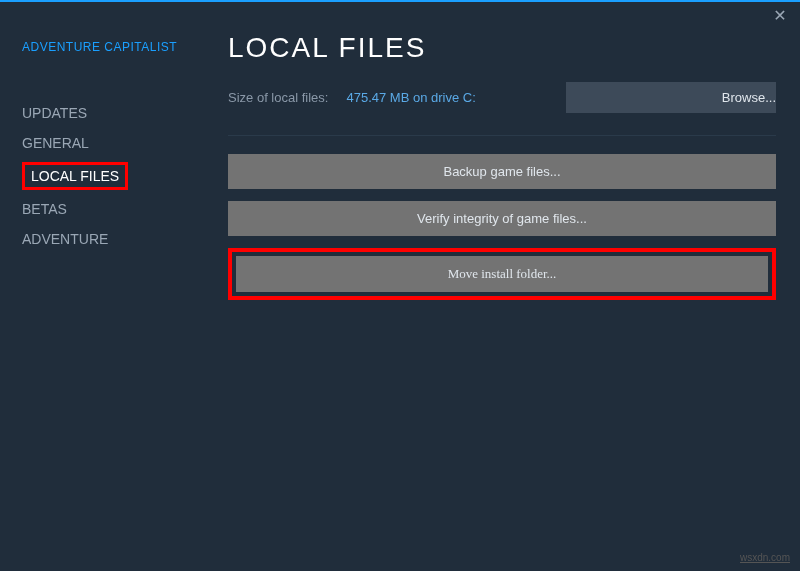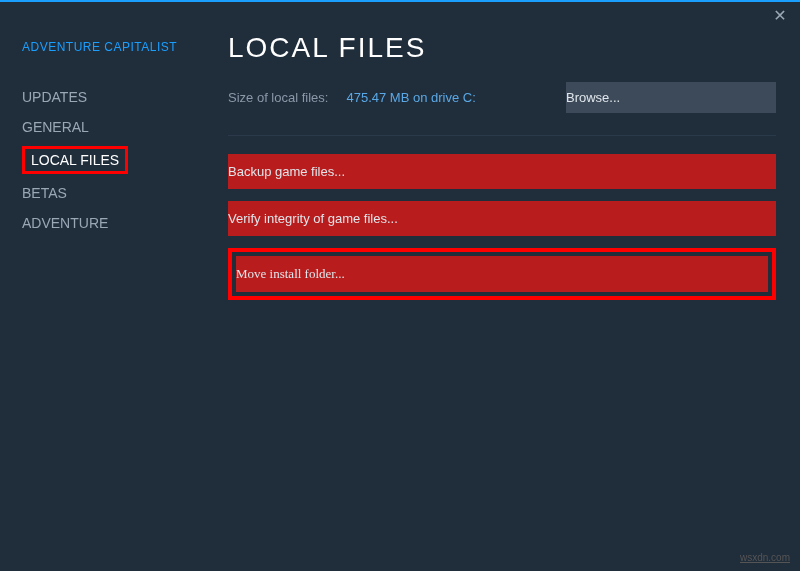--- a/index.html
+++ b/index.html
@@ -43,21 +43,21 @@
     }
     .sidebar {
       width: 200px;
       padding: 38px 0 0 22px;
       background: #202d3b;
     }
     .app-title {
       color: #1a9fff;
       font-size: 12px;
       letter-spacing: 0.5px;
-      margin-bottom: 28px;
+      margin-bottom: 44px;
     }
     .nav-item {
       color: #9aa7b5;
       font-size: 14px;
       padding: 7px 0;
       cursor: pointer;
       display: block;
     }
     .nav-item.active {
       color: #ffffff;
@@ -96,37 +96,37 @@
       color: #5aa9e6;
       font-size: 13px;
       margin-left: 18px;
     }
     .browse-btn {
       background: #3d4a59;
       color: #e0e6ec;
       font-size: 13px;
       padding: 8px 0;
       width: 210px;
-      text-align: left;
+      text-align: right;
       margin-left: auto;
       cursor: pointer;
       border: none;
     }
     .divider {
       border: none;
       border-top: 1px solid #2a3a4a;
       margin: 0 0 18px 0;
     }
     .action-btn {
-      background: #b91c1c;
+      background: #737373;
       color: #e0e6ec;
       font-size: 13px;
       padding: 10px 0;
       width: 100%;
-      text-align: left;
+      text-align: center;
       margin-bottom: 12px;
       cursor: pointer;
       border: none;
       display: block;
     }
     .action-highlight {
       border: 4px solid #ff0000;
       padding: 4px;
       margin-bottom: 12px;
     }

